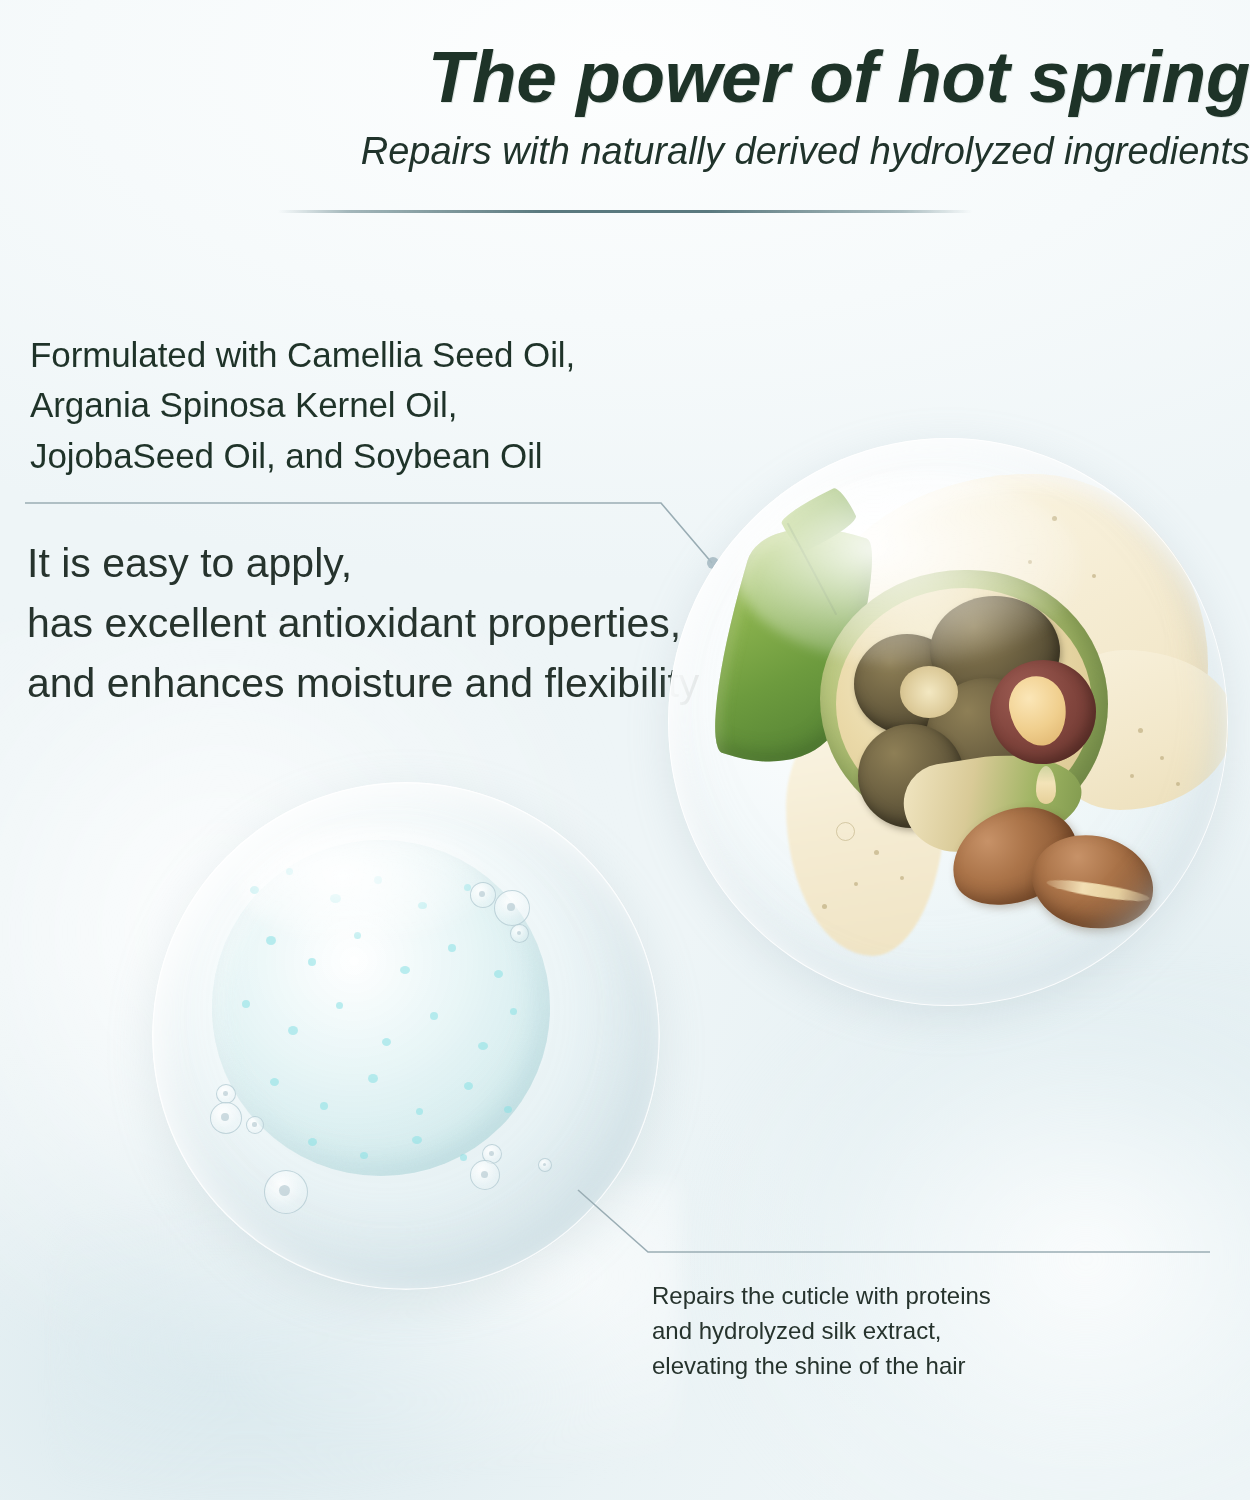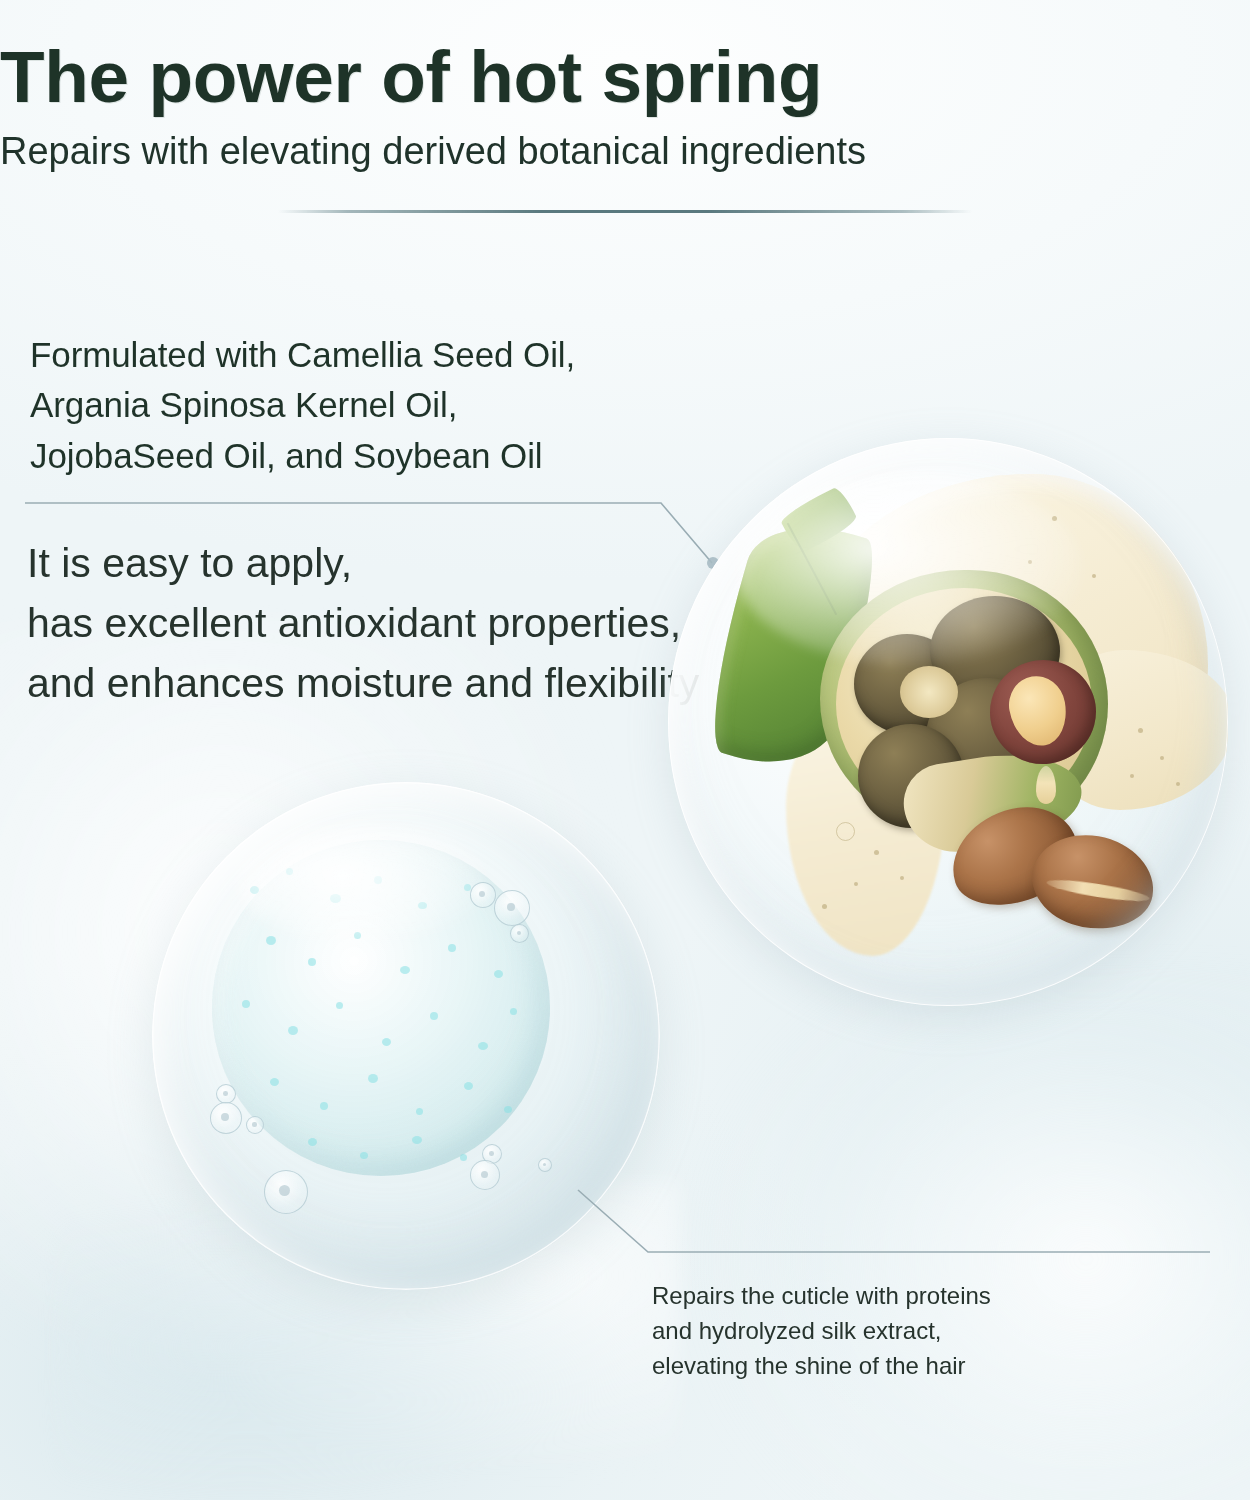--- a/index.html
+++ b/index.html
@@ -45,21 +45,22 @@
     background:
       radial-gradient(ellipse at 30% 50%, rgba(222,236,240,0.55) 0%, rgba(255,255,255,0) 62%),
       radial-gradient(ellipse at 78% 28%, rgba(255,255,255,0.65) 0%, rgba(255,255,255,0) 58%);
     filter: blur(10px);
   }
 
   
   .header {
     position: absolute;
     left: 0; right: 0; top: 38px;
-    text-align: left;
+    text-align: right;
+    font-style: italic;
   }
   .title {
     margin: 0;
     font-size: 73px;
     font-weight: bold;
     line-height: 1.08;
     letter-spacing: -0.4px;
     color: #1e3328;
     text-shadow: 1px 1px 0 rgba(160,175,170,0.30);
   }
@@ -398,21 +399,21 @@
 <body>
 
 <div class="poster">
 
   <div class="mist-a"></div>
   <div class="mist-b"></div>
   <div class="mist-c"></div>
 
   <div class="header">
     <h1 class="title">The power of hot spring</h1>
-    <p class="subtitle">Repairs with elevating derived botanical ingredients</p>
+    <p class="subtitle">Repairs with naturally derived hydrolyzed ingredients</p>
   </div>
   <div class="header-rule"></div>
 
   <div class="tb bold" id="block-oils">Formulated with Camellia Seed Oil,
 Argania Spinosa Kernel Oil,
 JojobaSeed Oil, and Soybean Oil</div>
 
   <div class="tb normal" id="block-apply">It is easy to apply,
 has excellent antioxidant properties,
 and enhances moisture and flexibility</div>

